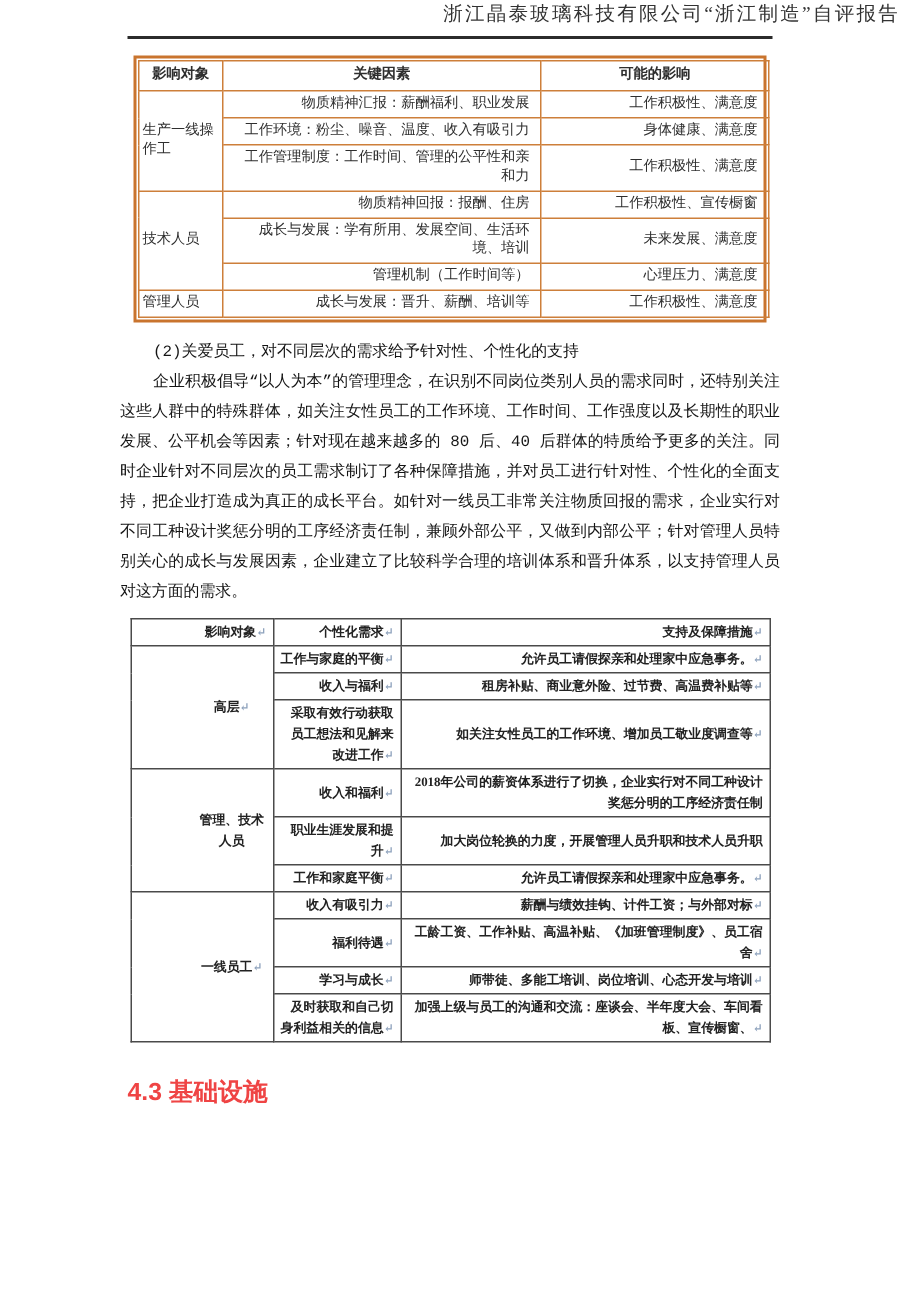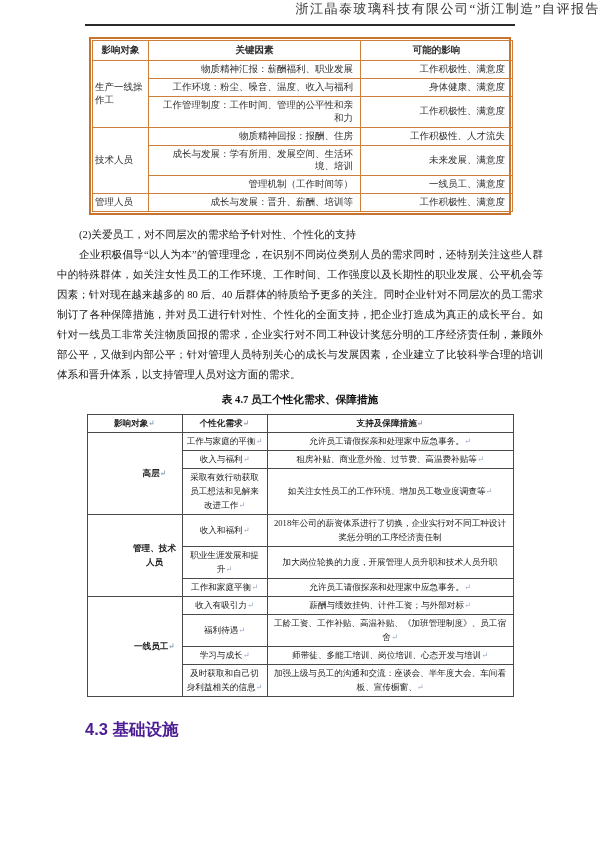--- a/index.html
+++ b/index.html
@@ -41,25 +41,26 @@
     height: 18px;
     line-height: 1.35;
     text-align: right;
     font-weight: normal;
     overflow: hidden;
   }
   .t1 th { font-weight: bold; text-align: center; height: 20px; }
   .t1 .glabel { text-align: left; padding: 2px 2px; }
   
   .para {
-    margin: 0 57px;
+    margin: 0 80px;
     font-size: 10.6px;
     line-height: 20px;
     text-align: justify;
     color: #151515;
+    font-family: Liberation Mono, monospace;
   }
   .para.first { margin-top: 10px; }
   .indent { text-indent: 22px; }
   .caption {
     text-align: center;
     font-weight: bold;
     font-size: 10.6px;
     margin-top: 8px;
     color: #111;
   }
@@ -68,34 +69,34 @@
     width: 426px;
     margin: 7px auto 0 auto;
     font-size: 8.6px;
     color: #222;
     border: 1.5px solid #333;
   }
   .t2 th, .t2 td {
     border: 1px solid #4a4a4a;
     padding: 1px 4px;
     line-height: 14px;
-    text-align: center;
-    font-weight: normal;
+    text-align: right;
+    font-weight: bold;
     overflow: hidden;
   }
   .t2 th { font-weight: bold; height: 17px; }
   .t2 .glabel { text-align: center; font-weight: bold; padding-left: 44px; }
   .ret { color: #8fa3bd; font-size: 8px; }
   
   .section-heading {
     margin: 22px 85px 0 85px;
     font-family: "Liberation Sans", "DejaVu Sans", sans-serif;
     font-weight: bold;
     font-size: 16.5px;
-    color: #4c1d95;
+    color: #ef4444;
   }
   .section-para { margin-top: 12px; }
 </style>
 </head>
 <body>
 
 <div class="page">
 
   <div class="doc-header">浙江晶泰玻璃科技有限公司“浙江制造”自评报告</div>
   <div class="header-rule"></div>
@@ -112,53 +113,52 @@
         <th>影响对象</th>
         <th>关键因素</th>
         <th>可能的影响</th>
       </tr>
       <tr>
         <td class="glabel" rowspan="3">生产一线操作工</td>
         <td>物质精神汇报：薪酬福利、职业发展</td>
         <td>工作积极性、满意度</td>
       </tr>
       <tr>
-        <td>工作环境：粉尘、噪音、温度、收入与福利</td>
+        <td>工作环境：粉尘、噪音、温度、收入有吸引力</td>
         <td>身体健康、满意度</td>
       </tr>
       <tr>
         <td>工作管理制度：工作时间、管理的公平性和亲和力</td>
         <td>工作积极性、满意度</td>
       </tr>
       <tr>
         <td class="glabel" rowspan="3">技术人员</td>
         <td>物质精神回报：报酬、住房</td>
-        <td>工作积极性、人才流失</td>
+        <td>工作积极性、宣传橱窗</td>
       </tr>
       <tr>
         <td>成长与发展：学有所用、发展空间、生活环境、培训</td>
         <td>未来发展、满意度</td>
       </tr>
       <tr>
         <td>管理机制（工作时间等）</td>
-        <td>一线员工、满意度</td>
+        <td>心理压力、满意度</td>
       </tr>
       <tr>
         <td class="glabel">管理人员</td>
         <td>成长与发展：晋升、薪酬、培训等</td>
         <td>工作积极性、满意度</td>
       </tr>
     </tbody>
       </table>
   </div>
 
   <p class="para first indent">(2)关爱员工，对不同层次的需求给予针对性、个性化的支持</p>
   <p class="para indent">企业积极倡导“以人为本”的管理理念，在识别不同岗位类别人员的需求同时，还特别关注这些人群中的特殊群体，如关注女性员工的工作环境、工作时间、工作强度以及长期性的职业发展、公平机会等因素；针对现在越来越多的 80 后、40 后群体的特质给予更多的关注。同时企业针对不同层次的员工需求制订了各种保障措施，并对员工进行针对性、个性化的全面支持，把企业打造成为真正的成长平台。如针对一线员工非常关注物质回报的需求，企业实行对不同工种设计奖惩分明的工序经济责任制，兼顾外部公平，又做到内部公平；针对管理人员特别关心的成长与发展因素，企业建立了比较科学合理的培训体系和晋升体系，以支持管理人员对这方面的需求。</p>
 
-  <div class="caption">表 4.7 员工个性化需求、保障措施</div>
 
   <table class="t2">
     <colgroup>
         <col style="width:95px">
         <col style="width:85px">
         <col style="width:246px">
       </colgroup>
     <tbody>
         <tr>
       <th><span>影响对象</span><span class="ret">↵</span></th>

